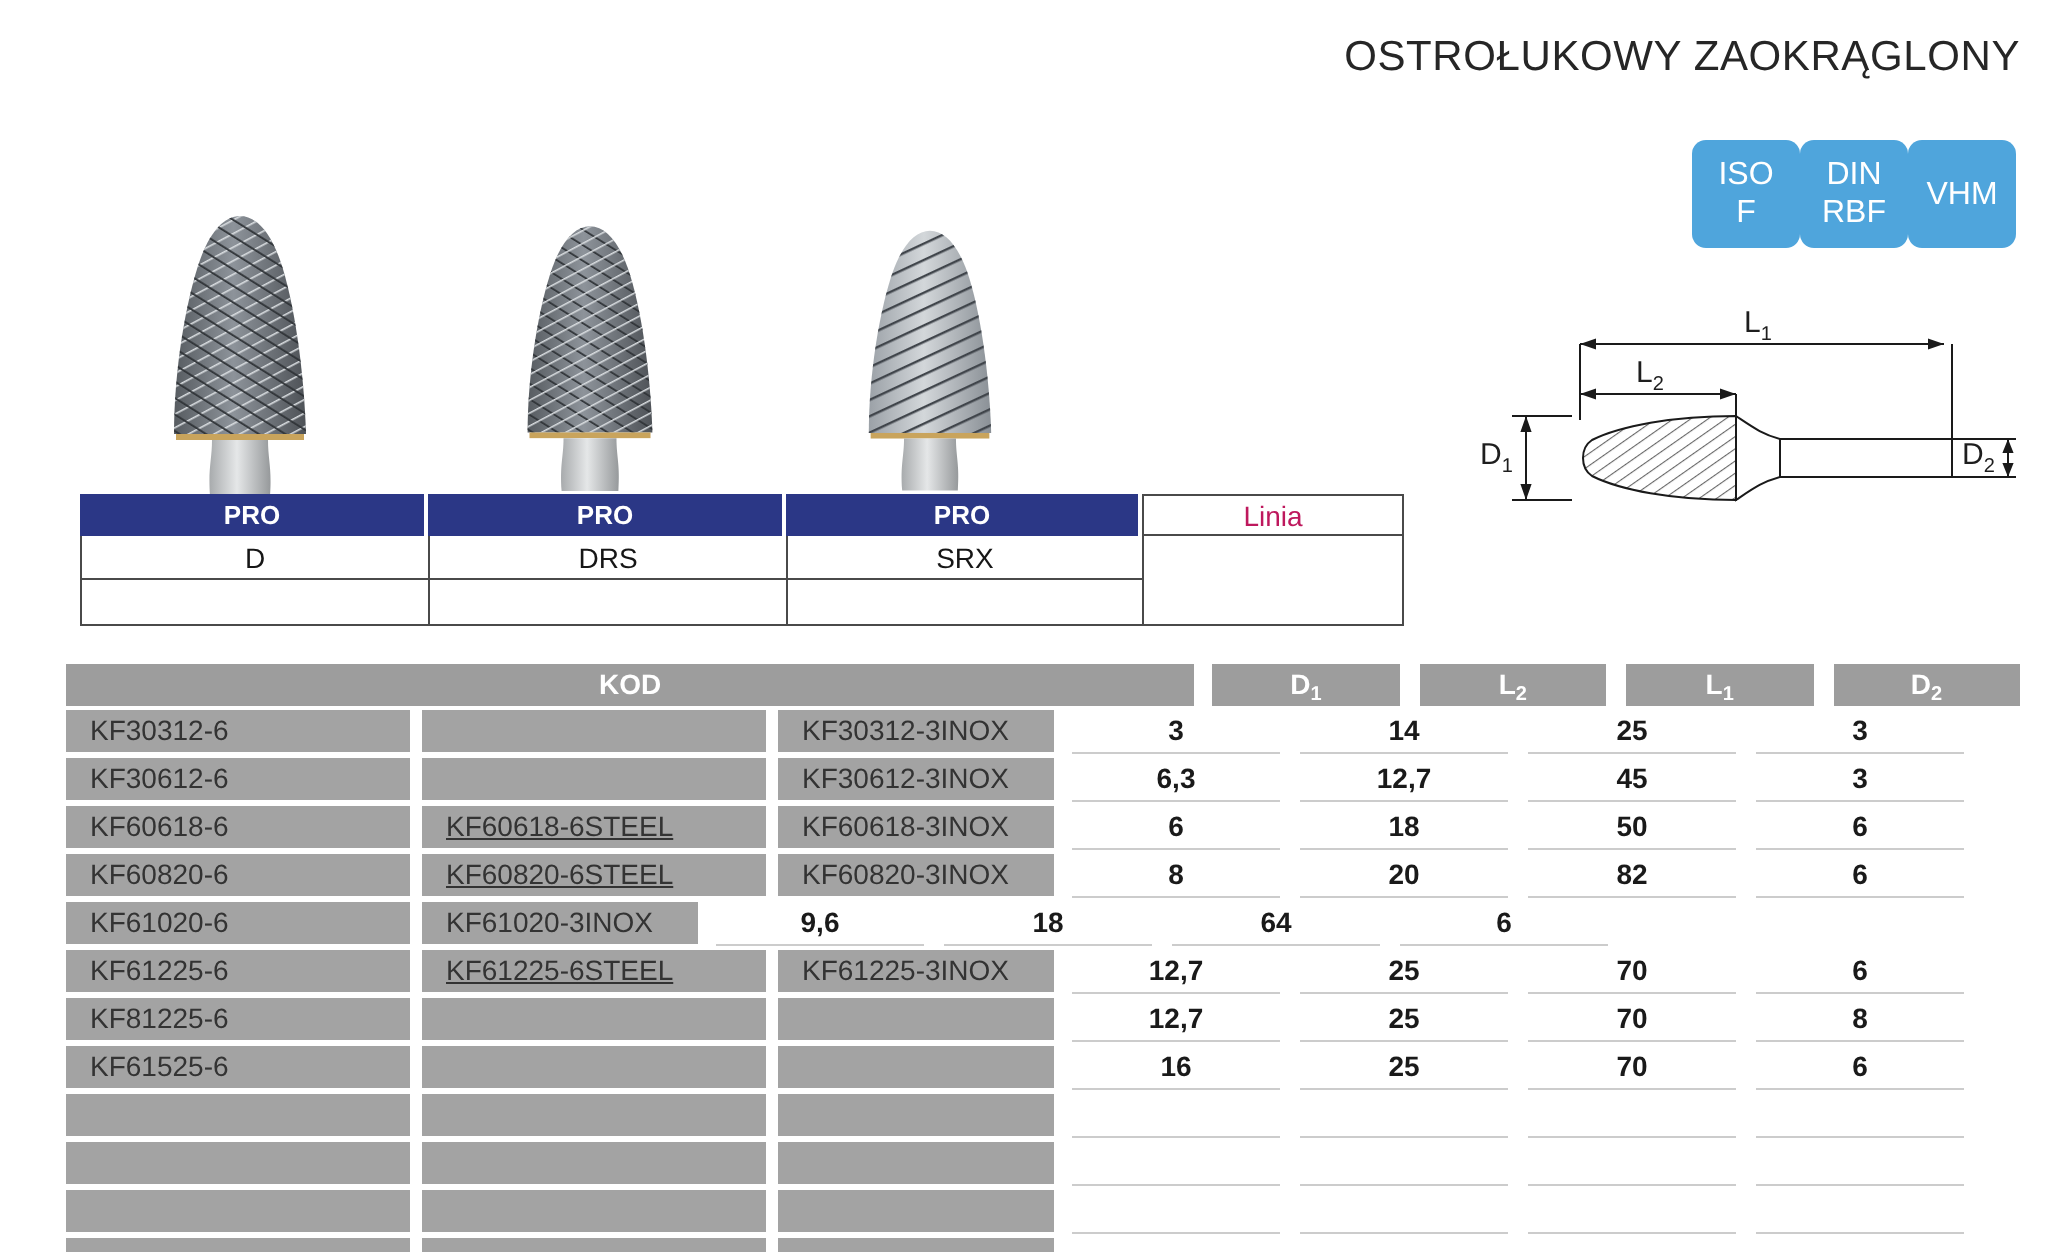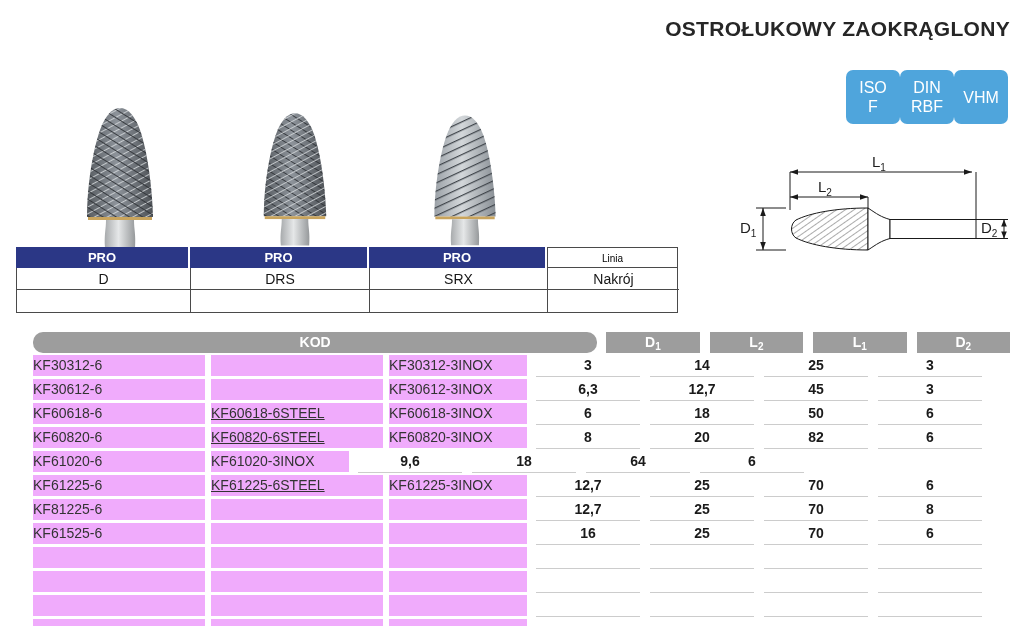--- a/index.html
+++ b/index.html
@@ -4,21 +4,21 @@
 <style>
   html,body{margin:0;padding:0;}
   body{
     width:1030px;height:626px;position:relative;overflow:hidden;
     background:#ffffff;font-family:"Liberation Sans",sans-serif;
     -webkit-font-smoothing:antialiased;
   }
   
   .page-title{
     position:absolute;top:17px;right:20px;
-    font-size:21px;font-weight:700;color:#262626;letter-spacing:.3px;
+    font-size:21px;font-weight:400;color:#262626;letter-spacing:.3px;
     white-space:nowrap;
   }
   
   .badges{position:absolute;top:70px;right:22px;display:flex;}
   .badge{
     width:54px;height:54px;background:#4FA5DC;border-radius:7px;
     color:#fff;display:flex;flex-direction:column;align-items:center;justify-content:center;
     font-size:16px;line-height:19px;
   }
   
@@ -26,55 +26,55 @@
   
   .diagram{position:absolute;left:738px;top:150px;width:288px;height:110px;}
   .diagram svg{position:absolute;left:0;top:0;}
   .dim-label{position:absolute;font-size:15px;color:#1e1e1e;white-space:nowrap;}
   .dim-label sub{font-size:10px;}
   .lbl-l1{left:134px;top:3px;}
   .lbl-l2{left:80px;top:28px;}
   .lbl-d1{left:2px;top:69px;}
   .lbl-d2{left:243px;top:69px;}
   
-  .pro-table{position:absolute;left:16px;top:247px;width:662px;box-sizing:border-box;}
+  .pro-table{position:absolute;left:40px;top:247px;width:662px;box-sizing:border-box;}
   .pro-hrow{display:grid;grid-template-columns:174px 179px 178px 131px;}
   .pro-h{
     height:21px;line-height:21px;text-align:center;box-sizing:border-box;
   }
   .pro-h.navy{
     background:#2B3786;color:#fff;font-weight:700;font-size:13px;border-right:2px solid #fff;
   }
   .pro-h.linia{
-    background:#fff;color:#000000;font-size:10px;border:1px solid #4a4a4a;
+    background:#fff;color:#be185d;font-size:14px;border:1px solid #4a4a4a;
   }
   .pro-body{
     display:grid;grid-template-columns:174px 179px 178px 131px;
     border:1px solid #4a4a4a;border-top:none;box-sizing:border-box;
   }
   .pro-c{
     height:22px;line-height:22px;text-align:center;font-size:14px;color:#161616;
     border-right:1px solid #4a4a4a;box-sizing:border-box;
   }
   .pro-c:nth-child(4n){border-right:none;}
   .pro-c.r1{border-bottom:1px solid #4a4a4a;}
   
   .kod-table{position:absolute;left:33px;top:332px;width:977px;}
   .krow{display:flex;margin-bottom:2px;}
   .khead{
     background:#9D9D9D;color:#fff;font-weight:700;font-size:14px;
     height:21px;line-height:21px;text-align:center;
   }
   .khead .sub{font-size:10px;vertical-align:-3px;font-weight:700;}
-  .kod-span{width:628px;margin-right:9px;border-radius:10px;}
+  .kod-span{width:628px;margin-right:9px;}
   .dimcol{width:104px;margin-right:10px;}
   .dimcol:last-child{margin-right:0;}
   .kcell{height:21px;line-height:21px;box-sizing:border-box;}
   .code{
-    background:#f0abfc;font-size:14px;color:#333;
+    background:#a3a3a3;font-size:14px;color:#333;padding-left:12px;
     white-space:nowrap;overflow:hidden;
   }
   .code.c0{width:172px;margin-right:6px;}
   .code.c1{width:172px;margin-right:6px;text-decoration:underline;}
   .code.c2{width:138px;margin-right:9px;}
   .val{
     width:104px;margin-right:10px;text-align:center;
     font-weight:700;font-size:14px;color:#1a1a1a;
     border-bottom:1px solid #cccccc;height:22px;line-height:20px;
   }
@@ -197,21 +197,20 @@
   <div class="pro-hrow">
     <div class="pro-h navy">PRO</div>
     <div class="pro-h navy">PRO</div>
     <div class="pro-h navy">PRO</div>
     <div class="pro-h linia">Linia</div>
   </div>
   <div class="pro-body">
     <div class="pro-c r1">D</div>
     <div class="pro-c r1">DRS</div>
     <div class="pro-c r1">SRX</div>
-    <div class="pro-c r1">Nakrój</div>
     <div class="pro-c"></div>
     <div class="pro-c"></div>
     <div class="pro-c"></div>
     <div class="pro-c"></div>
   </div>
 </div>
 
 <div class="kod-table">
   <div class="krow">
     <div class="khead kod-span">KOD</div>

